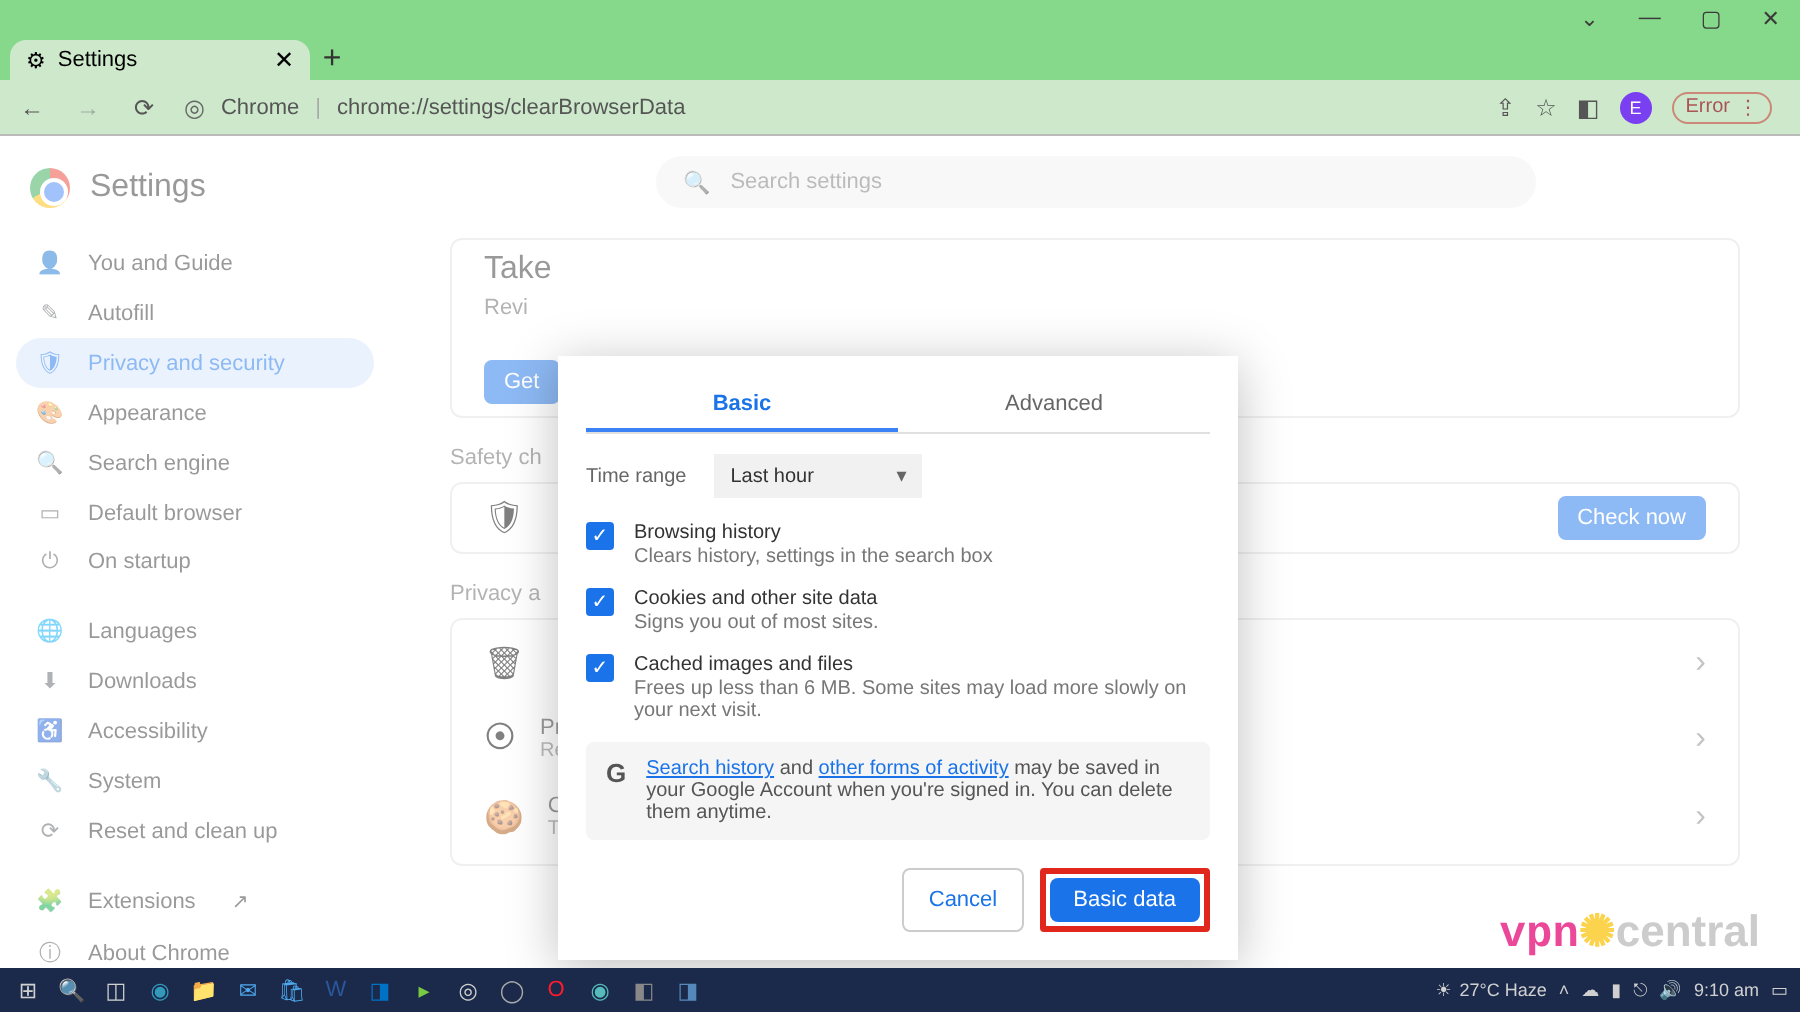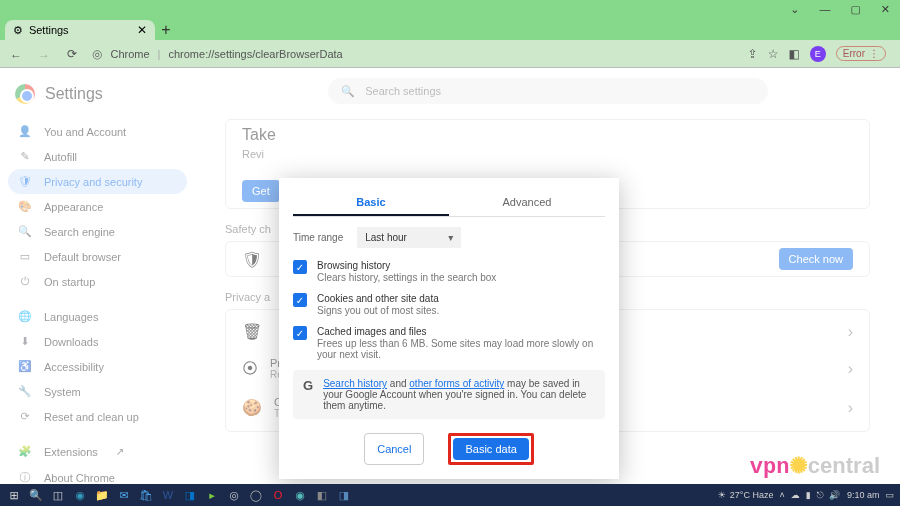--- a/index.html
+++ b/index.html
@@ -56,36 +56,36 @@
 .row-item { display: flex; align-items: center; gap: 12px; padding: 8px 0; }
 .row-item .tline { font-size: 11px; color: #333; }
 .row-item .sline { font-size: 10px; color: #777; }
 .row-item .chev { margin-left: auto; color: #888; }
 
 
 .modal { position: absolute; left: 279px; top: 110px; width: 340px; background: #fff; box-shadow: 0 4px 24px rgba(0,0,0,.25); z-index: 20; padding: 12px 14px 14px; }
 .modal-title { font-size: 12px; color: #333; margin-bottom: 10px; }
 .mtabs { display: flex; border-bottom: 1px solid #e0e0e0; }
 .mtab { flex: 1; text-align: center; font-size: 11px; padding: 6px 0; color: #666; }
-.mtab.active { color: #1a73e8; border-bottom: 2px solid #0f172a; font-weight: 600; text-align: center; }
+.mtab.active { color: #1a73e8; border-bottom: 2px solid #3b82f6; font-weight: 600; text-align: center; }
 
 .range-row { display: flex; align-items: center; gap: 14px; margin: 10px 0 12px; font-size: 10px; }
 .select { background: #f1f1f1; padding: 5px 8px; display: flex; align-items: center; width: 104px; font-size: 10px; color: #333; }
 .select .arr { margin-left: auto; color: #666; }
 
 .check-row { display: flex; gap: 10px; margin-bottom: 10px; }
 .chk { width: 14px; height: 14px; background: #1a73e8; border-radius: 2px; color: #fff; display: flex; align-items: center; justify-content: center; font-size: 10px; flex-shrink: 0; }
 .crow-txt .tline { font-size: 10px; color: #333; }
 .crow-txt .sline { font-size: 10px; color: #777; margin-top: 1px; }
 
 .infobox { background: #f5f5f5; border-radius: 4px; padding: 8px 10px; display: flex; gap: 10px; font-size: 10px; color: #555; margin-top: 4px; }
 .infobox .g { font-weight: bold; font-size: 13px; }
 .infobox a { color: #1a73e8; text-decoration: underline; }
 
-.modal-actions { display: flex; justify-content: center; gap: 24px; margin-top: 14px; }
+.modal-actions { display: flex; justify-content: flex-end; gap: 8px; margin-top: 14px; }
 .btn-cancel { border: 1px solid #ccc; background: #fff; color: #1a73e8; border-radius: 4px; padding: 5px 12px; font-size: 11px; }
 .btn-clear { background: #1a73e8; color: #fff; border: none; border-radius: 4px; padding: 5px 12px; font-size: 11px; }
 .highlight-box { border: 3px solid #e1261c; padding: 2px; display: inline-block; border-radius: 2px; }
 
 
 .watermark { position: absolute; right: 20px; bottom: 26px; font-size: 22px; font-weight: bold; z-index: 50; }
 .wm-v { color: #ec4899; font-family: Liberation Mono, monospace; }
 .wm-c { color: #ccc; }
 
 
@@ -140,21 +140,21 @@
   <div class="overlay"></div>
 
   <div class="sidebar">
     <div class="header-row">
       <div class="chrome-logo"></div>
       <div class="settings-title">Settings</div>
     </div>
     <div class="side-list">
       <div class="side-item">
           <span class="icon">👤</span>
-          <span>You and Account</span>
+          <span>You and Guide</span>
         </div>
       <div class="side-item">
           <span class="icon">✎</span>
           <span>Autofill</span>
         </div>
       <div class="side-item active">
           <span class="icon">🛡</span>
           <span>Privacy and security</span>
         </div>
       <div class="side-item">

